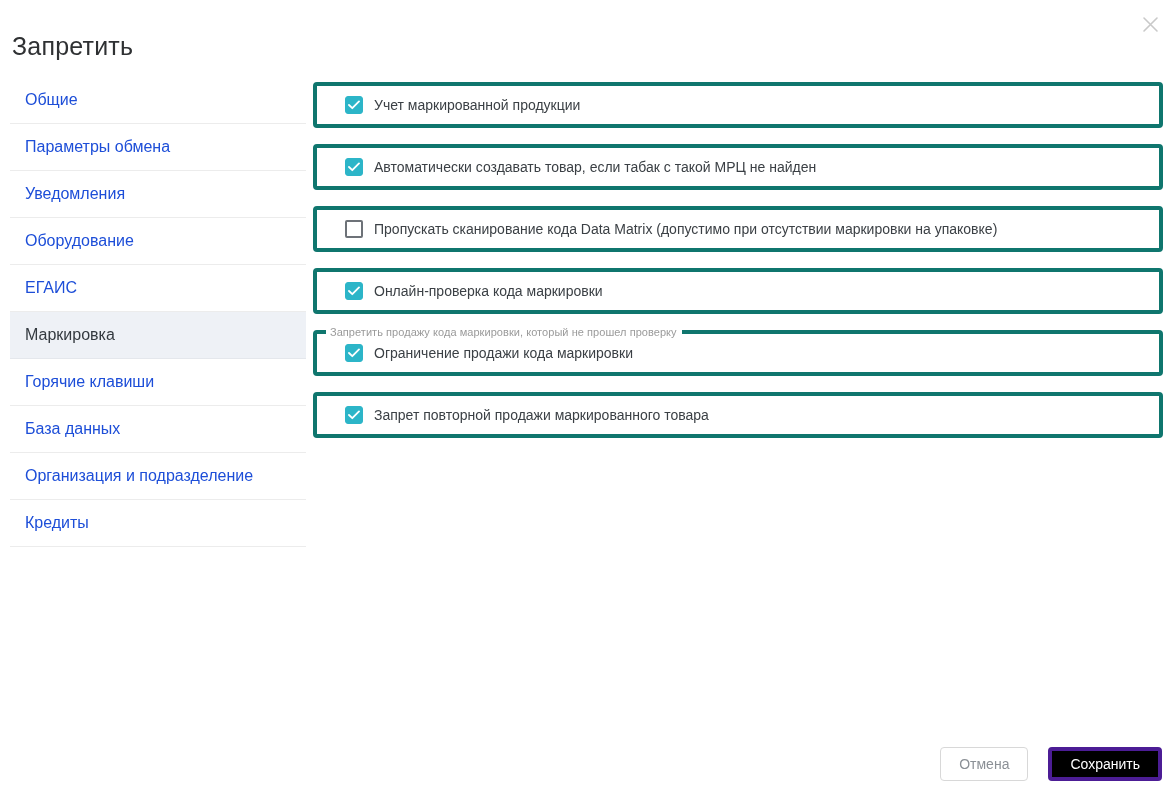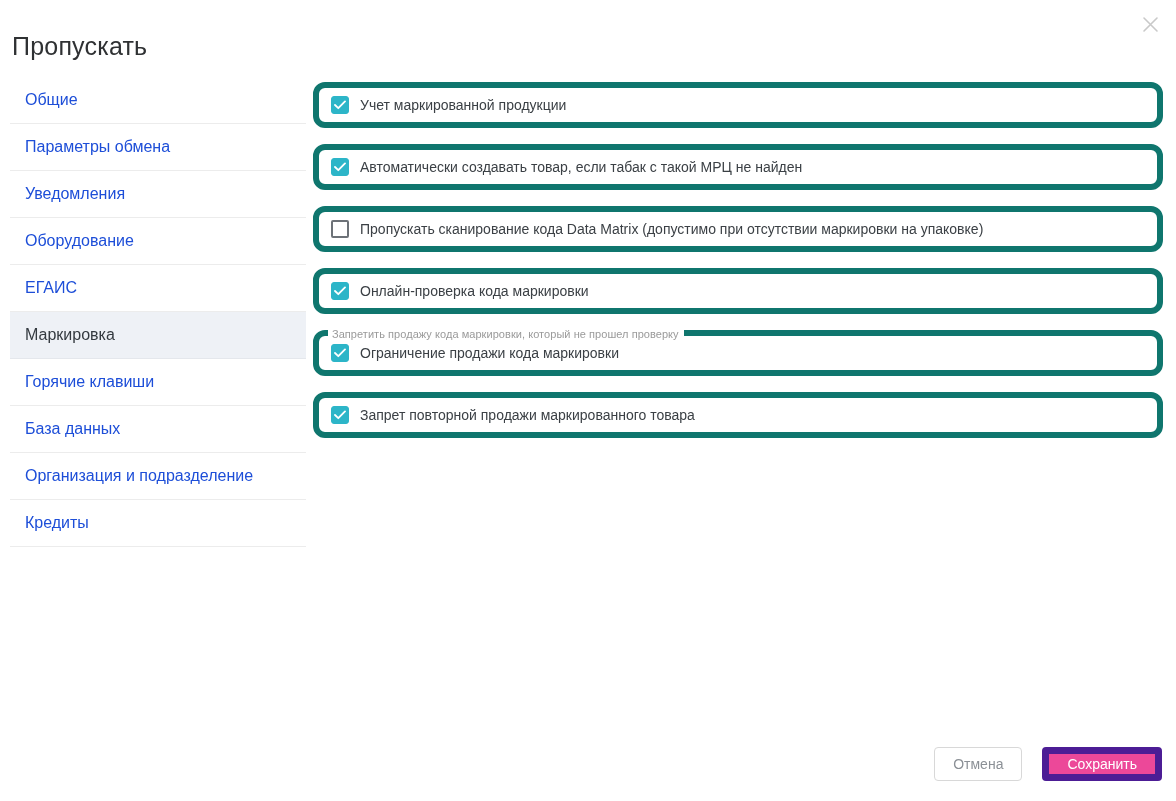--- a/index.html
+++ b/index.html
@@ -79,27 +79,27 @@
   .content {
     position: absolute;
     left: 313px;
     top: 82px;
     width: 850px;
   }
 
   .opt-row {
     position: relative;
     height: 46px;
-    border: 6px solid #0f766e;
-    border-radius: 12px;
+    border: 4px solid #0f766e;
+    border-radius: 4px;
     background: #ffffff;
     margin-bottom: 16px;
     display: flex;
     align-items: center;
-    padding-left: 12px;
+    padding-left: 28px;
     cursor: pointer;
   }
 
   
   .opt-row.fieldset {
     height: 46px;
     margin-top: 6px;
   }
   .fieldset-legend {
     position: absolute;
@@ -165,37 +165,37 @@
     display: inline-flex;
     align-items: center;
     justify-content: center;
   }
   .btn-cancel {
     background: #ffffff;
     border: 1px solid #d8d8d8;
     color: #8b9096;
   }
   .btn-save {
-    background: #ec4899;
-    border: 7px solid #4c1d95;
+    background: #000000;
+    border: 4px solid #4c1d95;
     color: #ffffff;
   }
 </style>
 </head>
 <body>
 
 <div class="dialog">
 
   <button class="close-btn" aria-label="close">
     <svg width="17" height="17" viewBox="0 0 17 17" aria-hidden="true">
       <path d="M2 2 L15 15 M15 2 L2 15" stroke="#c9c9c9" stroke-width="1.6" stroke-linecap="round"></path>
     </svg>
   </button>
 
-  <h1 class="page-title">Пропускать</h1>
+  <h1 class="page-title">Запретить</h1>
 
   <nav class="sidebar">
       <div class="sidebar-item">
         <span>Общие</span>
       </div>
       <div class="sidebar-item">
         <span>Параметры обмена</span>
       </div>
       <div class="sidebar-item">
         <span>Уведомления</span>

